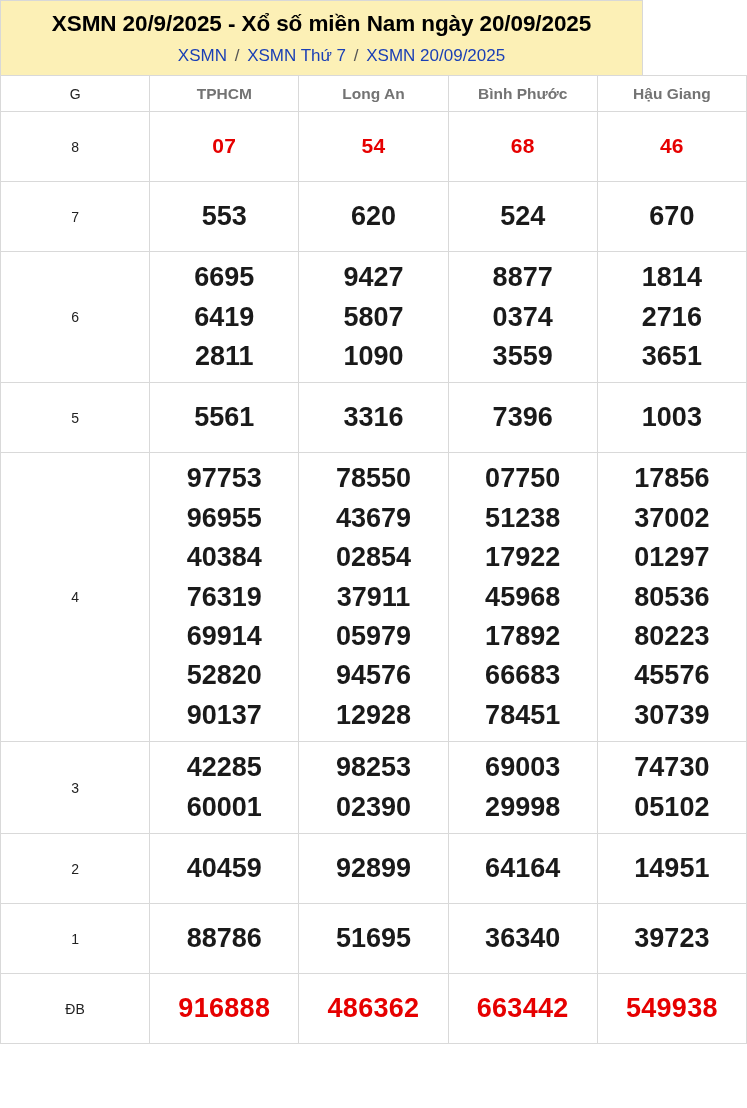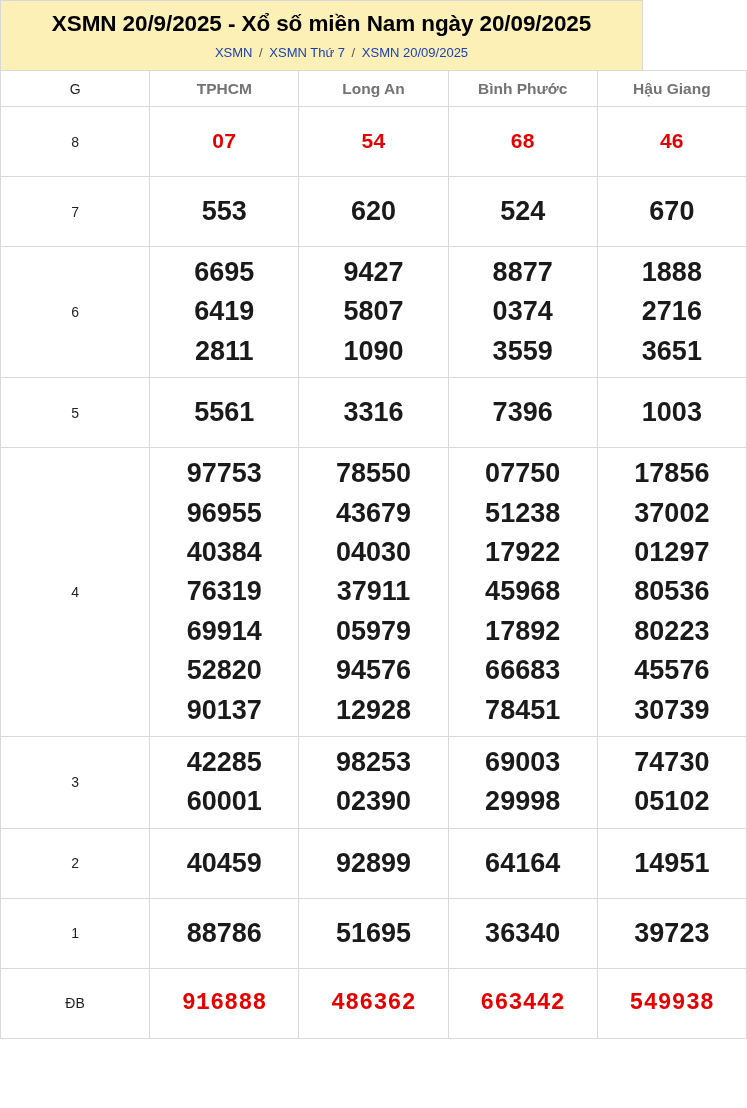--- a/index.html
+++ b/index.html
@@ -26,21 +26,21 @@
   }
   .header-title {
     font-size: 22.5px;
     font-weight: bold;
     color: #000000;
     letter-spacing: -0.1px;
     line-height: 1.25;
   }
   .breadcrumb {
     margin-top: 7px;
-    font-size: 13px;
+    font-size: 17px;
     color: #333333;
     line-height: 1.3;
     margin-left: 40px;
   }
   .breadcrumb a {
     color: #1a3fb5;
     text-decoration: none;
   }
   .breadcrumb .sep {
     color: #555555;
@@ -83,21 +83,21 @@
     padding: 6px 0;
     line-height: 1.46;
   }
   td.nums .n {
     display: block;
   }
   tr.g8 td.nums, tr.db td.nums {
     color: #e60000;
   }
   tr.g8 td.nums { font-size: 21px; }
-  tr.db td.nums { font-size: 23px; font-family: Liberation Mono, monospace; }
+  tr.db td.nums { font-size: 27px; }
   tr.g8 td.nums .n, tr.db td.nums .n { letter-spacing: 0.3px; }
   .rowline td { height: 57px; }
 </style>
 </head>
 <body>
 
 <div class="page">
 
   <div class="header">
     <div class="header-title">XSMN 20/9/2025 - Xổ số miền Nam ngày 20/09/2025</div>
@@ -165,21 +165,21 @@
           <span class="n">9427</span>
           <span class="n">5807</span>
           <span class="n">1090</span>
         </td>
         <td class="nums">
           <span class="n">8877</span>
           <span class="n">0374</span>
           <span class="n">3559</span>
         </td>
         <td class="nums">
-          <span class="n">1888</span>
+          <span class="n">1814</span>
           <span class="n">2716</span>
           <span class="n">3651</span>
         </td>
       </tr>
 
       <tr class="rowline">
         <td class="glabel">5</td>
         <td class="nums">
             <span class="n">5561</span>
           </td>
@@ -201,21 +201,21 @@
           <span class="n">96955</span>
           <span class="n">40384</span>
           <span class="n">76319</span>
           <span class="n">69914</span>
           <span class="n">52820</span>
           <span class="n">90137</span>
         </td>
         <td class="nums">
           <span class="n">78550</span>
           <span class="n">43679</span>
-          <span class="n">04030</span>
+          <span class="n">02854</span>
           <span class="n">37911</span>
           <span class="n">05979</span>
           <span class="n">94576</span>
           <span class="n">12928</span>
         </td>
         <td class="nums">
           <span class="n">07750</span>
           <span class="n">51238</span>
           <span class="n">17922</span>
           <span class="n">45968</span>

